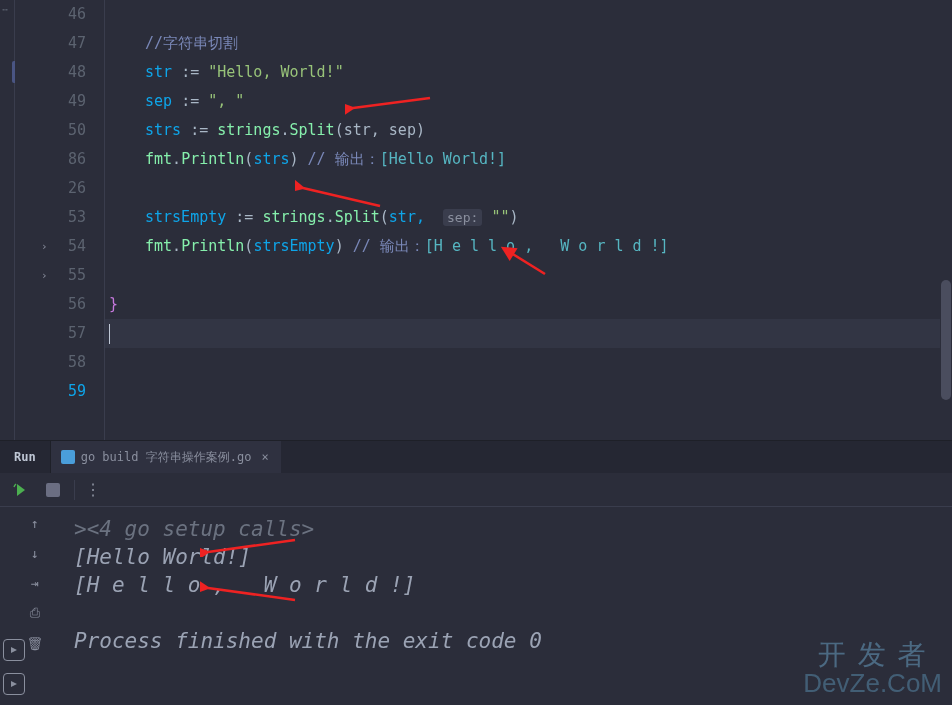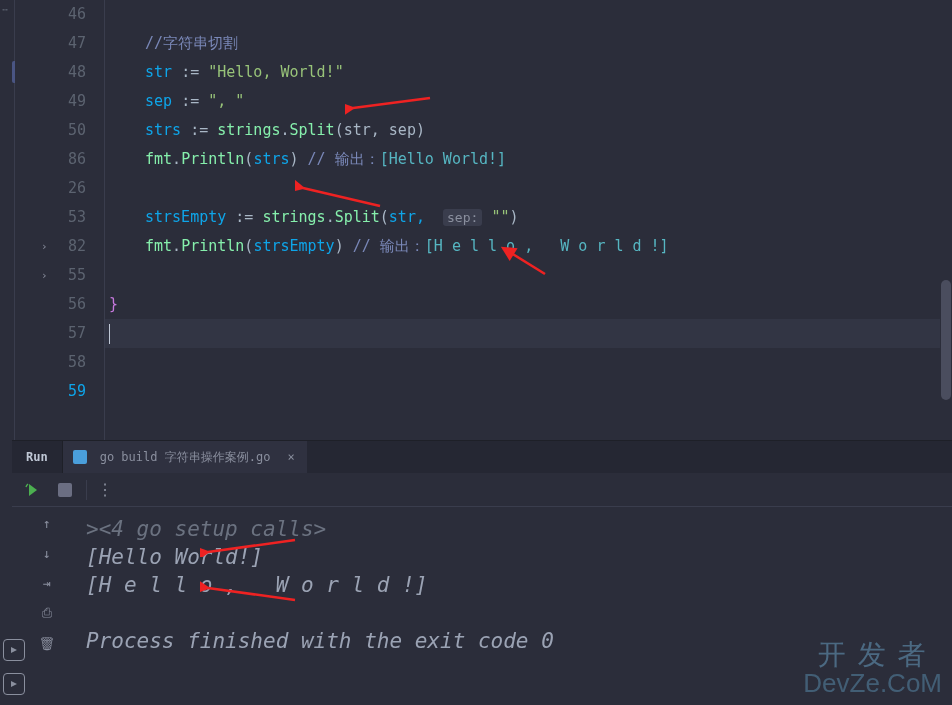--- a/index.html
+++ b/index.html
@@ -86,21 +86,21 @@
   position: absolute;
   right: 1px; top: 280px; width: 10px; height: 120px;
   background: #4a4d5e;
   border-radius: 5px;
 }
 .arrow {
   position: absolute;
   pointer-events: none;
 }
 
-.tool-panel { height: 265px; background: #2b2d3a; border-top: 1px solid #1e2028; margin-left: 12px; }
+.tool-panel { height: 265px; background: #2b2d3a; border-top: 1px solid #1e2028; }
 .tab-bar {
   height: 32px;
   background: #252733;
   display: flex;
   align-items: center;
   font-size: 12px;
   color: #8a8f9e;
 }
 .tab-run {
   padding: 0 14px;
@@ -110,21 +110,21 @@
   border-right: 1px solid #1e2028;
   font-weight: 600;
   color: #bfc7d5;
 }
 .tab-file {
   height: 100%;
   display: flex;
   align-items: center;
   padding: 0 8px 0 10px;
   background: #2f3140;
-  gap: 13px;
+  gap: 6px;
 }
 .tab-close { color: #8a8f9e; cursor: pointer; padding: 0 4px; }
 .go-icon {
   width: 14px; height: 14px;
   background: #4a9eda;
   border-radius: 2px;
   display: inline-block;
 }
 .toolbar-row {
   height: 34px;
@@ -241,21 +241,21 @@
   </div>
   <div class="line-numbers">
     <div>46</div>
     <div>47</div>
     <div>48</div>
     <div>49</div>
     <div>50</div>
     <div>86</div>
     <div>26</div>
     <div>53</div>
-    <div>82</div>
+    <div>54</div>
     <div>55</div>
     <div>56</div>
     <div>57</div>
     <div>58</div>
     <div class="current">59</div>
   </div>
   <div class="code-area">
     <div class="code-line"></div>
     <div class="code-line"><span class="c-comment">//字符串切割</span></div>
     <div class="code-line"><span class="c-ident">str </span><span class="c-op">:= </span><span class="c-string">"Hello, World!"</span></div>

